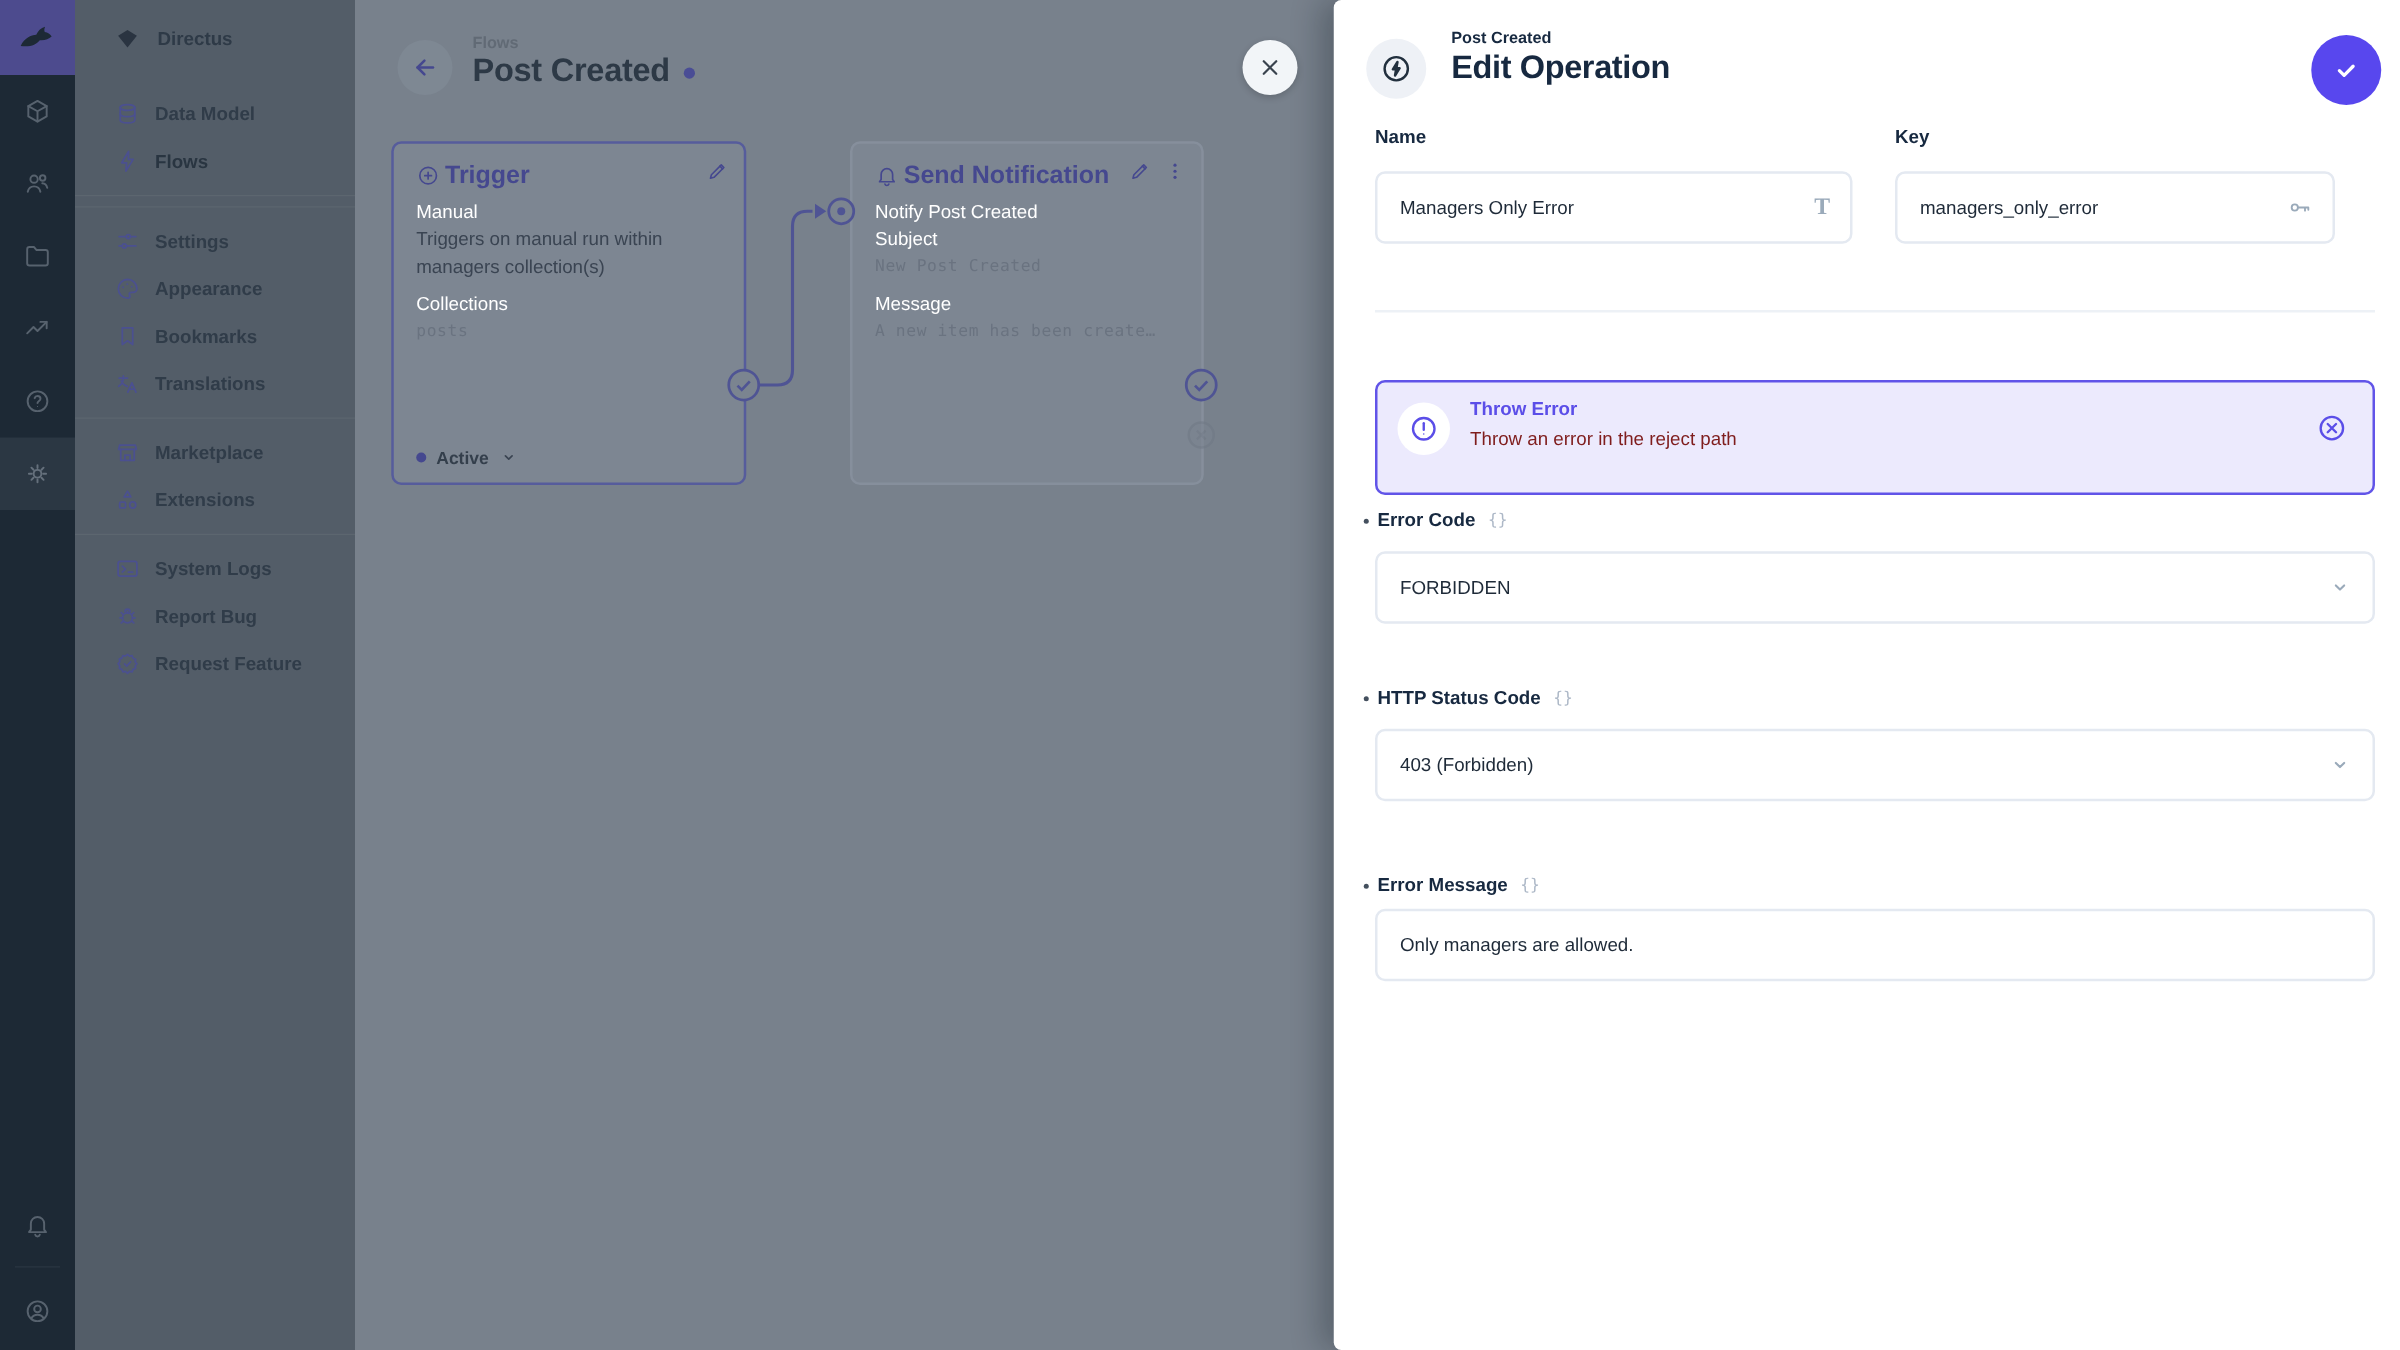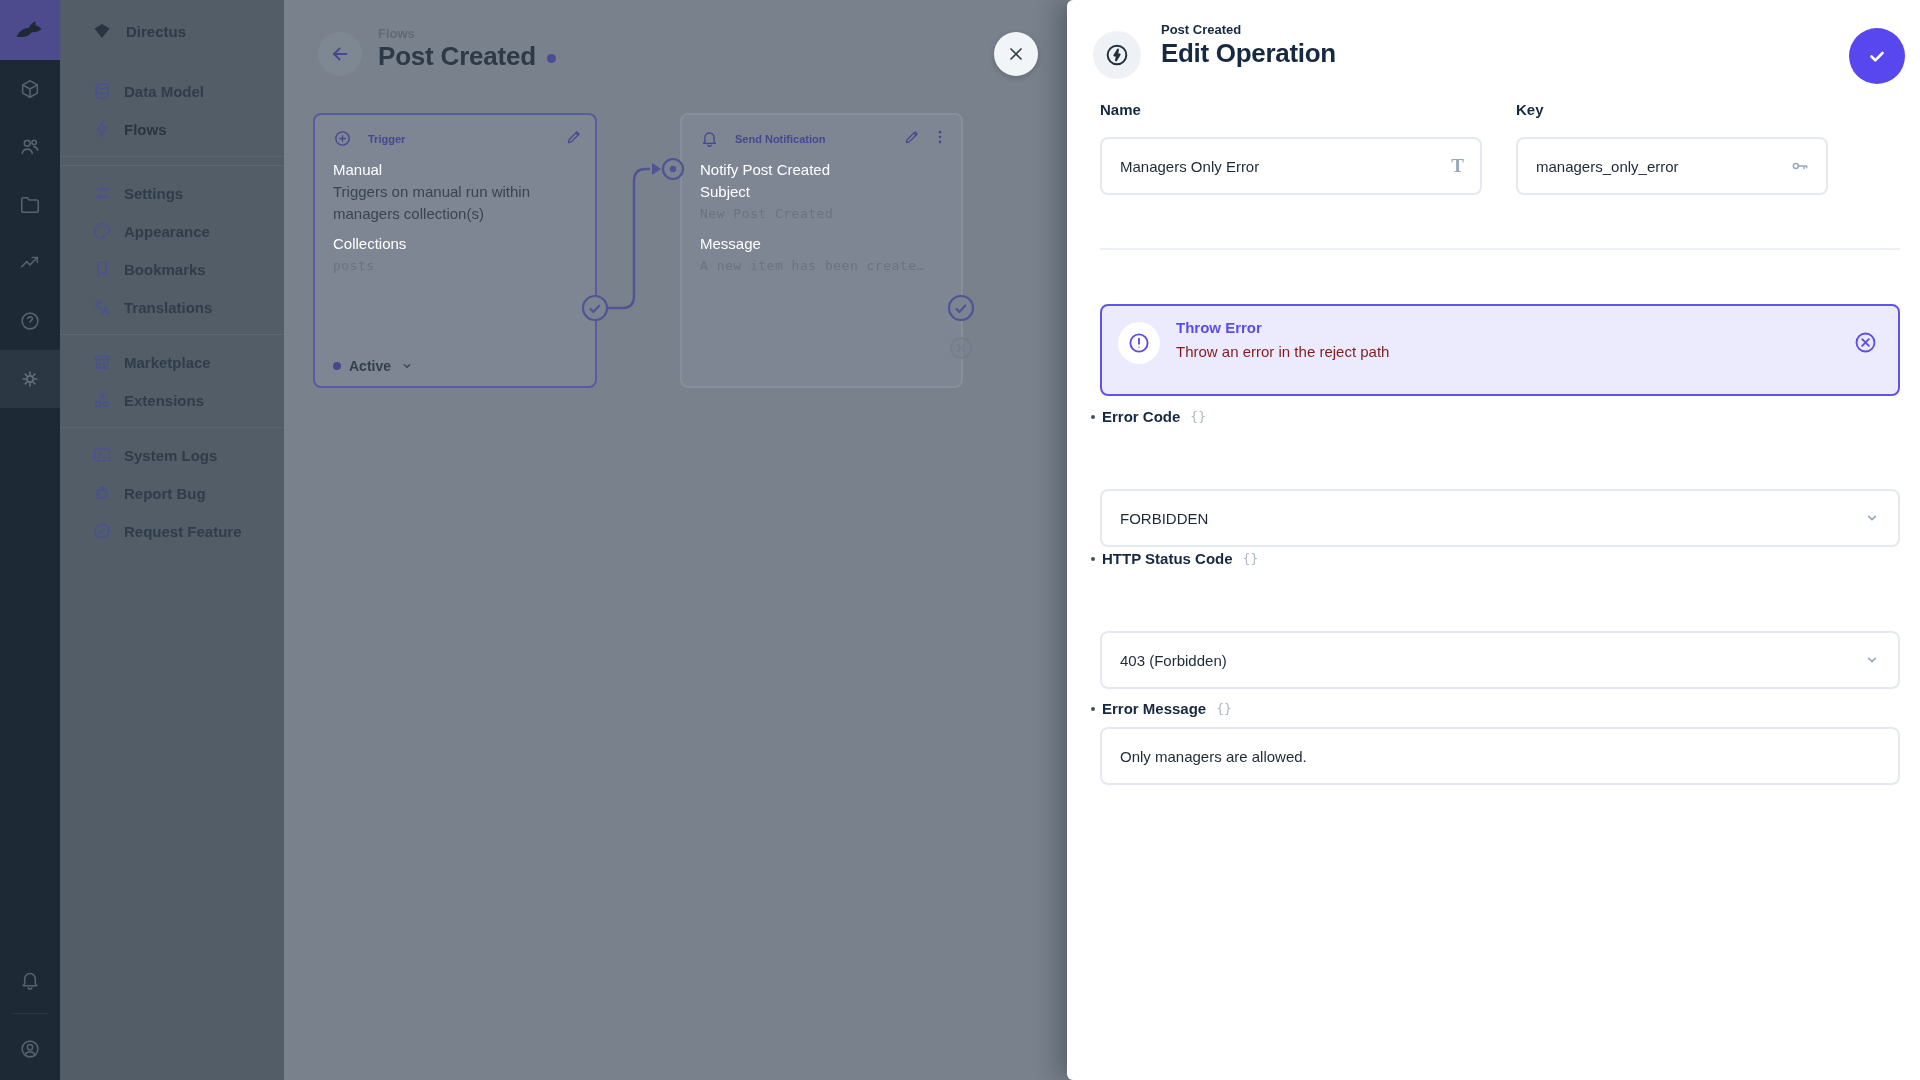--- a/index.html
+++ b/index.html
@@ -32,21 +32,21 @@
   .back-btn { position:absolute; left:34px; top:32px; width:44px; height:44px; border-radius:50%; background:#7E8893; display:flex; align-items:center; justify-content:center; color:#45488F; cursor:pointer; }
   .back-btn svg { width:22px; height:22px; }
   .crumb { position:absolute; left:94px; top:26px; font-size:13px; font-weight:600; color:#616A75; }
   .page-title-row { position:absolute; left:94px; top:41px; display:flex; align-items:center; gap:11px; }
   .page-title { font-size:26px; font-weight:700; color:#2D3946; letter-spacing:-0.2px; }
   .title-dot { width:9px; height:9px; border-radius:50%; background:#4A4D95; margin-top:4px; }
 
   .flow-card { position:absolute; top:113px; height:275px; border-radius:8px; background:#7D8692; cursor:grab; }
   #trigger-card { left:29px; width:284px; border:2px solid #565C9C; }
   #notify-card  { left:396px; width:283px; border:2px solid #868F9C; }
-  .card-head { position:absolute; left:18px; top:14px; display:flex; align-items:center; gap:16px; color:#45488F; font-size:11px; font-weight:700; }
+  .card-head { position:absolute; left:18px; top:14px; display:flex; align-items:center; gap:4px; color:#45488F; font-size:20px; font-weight:700; }
   .card-head svg { width:19px; height:19px; }
   .card-actions { position:absolute; right:12px; top:13px; display:flex; align-items:center; gap:10px; color:#45488F; }
   .card-actions svg { width:18px; height:18px; cursor:pointer; }
   .card-body { position:absolute; left:18px; top:44px; right:14px; font-size:15px; line-height:22px; color:#3A4452; }
   .cb-strong { font-weight:400; color:#ffffff; }
   .cb-mono { font-family:"DejaVu Sans Mono", monospace; font-size:13px; color:#6A7380; letter-spacing:0.5px; white-space:nowrap; overflow:hidden; text-overflow:ellipsis; }
   .cb-gap { height:8px; }
   .card-footer { position:absolute; left:18px; bottom:12px; display:flex; align-items:center; gap:8px; font-size:14px; font-weight:600; color:#343F4C; cursor:pointer; }
   .status-dot { width:8px; height:8px; border-radius:50%; background:#45488F; }
   .card-footer svg { width:16px; height:16px; color:#3A4452; }
@@ -65,21 +65,21 @@
   .save-btn { position:absolute; left:782px; top:28px; width:56px; height:56px; border-radius:50%; background:#5847EE; display:flex; align-items:center; justify-content:center; color:#FFFFFF; cursor:pointer; }
   .save-btn svg { width:24px; height:24px; }
 
   .f-label { position:absolute; font-size:15px; font-weight:700; color:#172940; display:flex; align-items:center; gap:10px; }
   .req-dot { position:absolute; left:-11px; top:7px; width:4px; height:4px; border-radius:50%; background:#44505E; }
   .braces { font-family:"DejaVu Sans Mono", monospace; font-size:13px; font-weight:400; color:#ADB8C7; cursor:pointer; }
   .f-input { position:absolute; height:58px; border:2px solid #E4E9F1; border-radius:8px; background:#fff; display:flex; align-items:center; padding:0 44px 0 18px; font-size:15px; color:#1E2A38; cursor:text; }
   .f-input .suffix { position:absolute; right:16px; top:50%; transform:translateY(-50%); color:#9AAABA; }
   .suffix svg { width:20px; height:20px; }
   .t-icon { font-size:19px; font-weight:600; font-family:"Liberation Serif", serif; }
-  .f-select { cursor:pointer;margin-top:48px; }
+  .f-select { cursor:pointer; }
   .divider { position:absolute; left:33px; top:248px; width:800px; height:2px; background:#EDF1F6; }
 
   .op-panel { position:absolute; left:33px; top:304px; width:800px; height:92px; background:#ECEAFD; border:2px solid #6154E8; border-radius:8px; }
   .op-ico { position:absolute; left:16px; top:16px; width:42px; height:42px; border-radius:50%; background:#FFFFFF; display:flex; align-items:center; justify-content:center; color:#5B4EE8; }
   .op-ico svg { width:24px; height:24px; }
   .op-title { position:absolute; left:74px; top:13px; font-size:15px; font-weight:600; color:#5B4EE8; }
   .op-desc { position:absolute; left:74px; top:37px; font-size:15px; color:#7f1d1d; }
   .op-remove { position:absolute; right:20px; top:24px; color:#5B4EE8; cursor:pointer; }
   .op-remove svg { width:25px; height:25px; }
 </style>
@@ -436,21 +436,21 @@
       <span>Name</span>
     </div>
   <div class="f-input" style="left:33px; top:137px; width:382px;">
     <span>Managers Only Error</span>
     <span class="suffix t-icon">T</span>
   </div>
 
   <div class="f-label" style="left:449px; top:101px;">
       <span>Key</span>
     </div>
-  <div class="f-input" style="left:449px; top:137px; width:312px;">
+  <div class="f-input" style="left:449px; top:137px; width:352px;">
     <span>managers_only_error</span>
     <span class="suffix">
         <svg viewBox="0 0 24 24" fill="none" stroke="currentColor" stroke-width="1.8" stroke-linecap="round" stroke-linejoin="round">
           <circle cx="7" cy="12" r="3"></circle>
           <path d="M10 12h10M16.8 12v3M20 12v2.2"></path>
         </svg>
       </span>
   </div>
 
   <div class="divider"></div>

